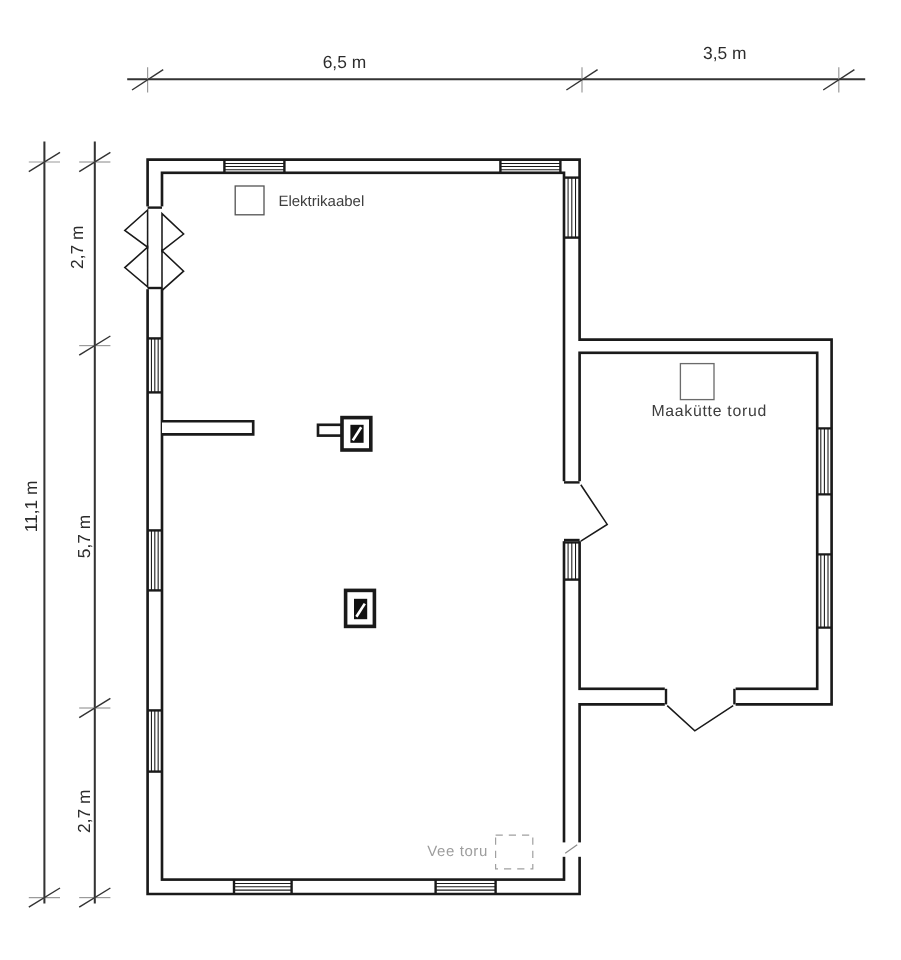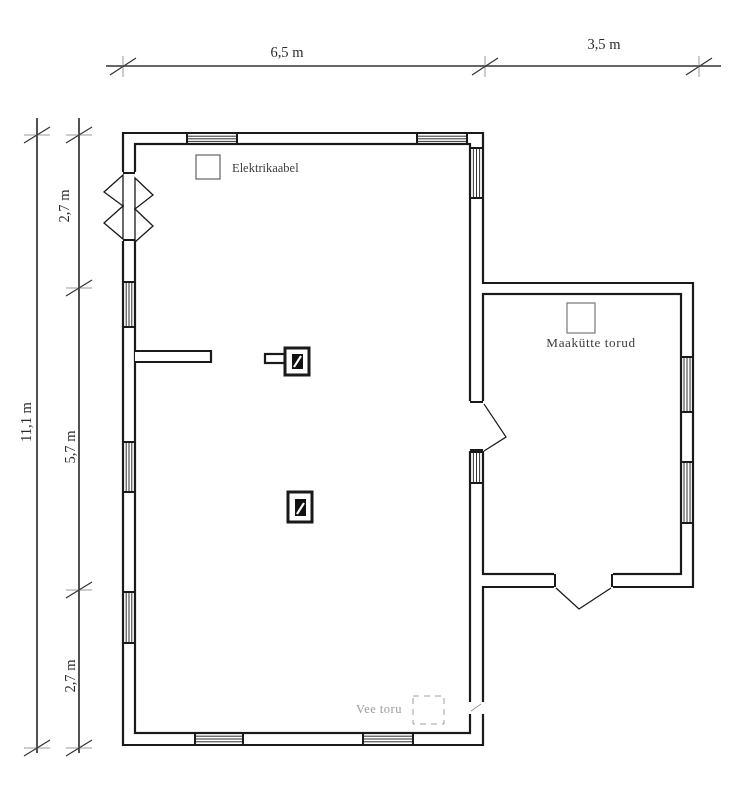--- a/index.html
+++ b/index.html
@@ -1,17 +1,17 @@
 <!DOCTYPE html>
 <html style="--wall: #1a1a1a; --dim-line: #333333; --tick-bar: #9a9a9a; --annotation-text: #3d3d3d; --faded-text: #8c8c8c;"><head>
 <meta charset="utf-8">
 <style>
   html,body{margin:0;padding:0;background:#ffffff;}
   .stage{position:relative;width:751px;height:800px;background:#ffffff;overflow:hidden;
-         font-family:Liberation Serif, serif;}
+         font-family:Liberation Sans, sans-serif;}
   svg{display:block;}
   .wall{fill:#ffffff;stroke:var(--wall,#1a1a1a);stroke-width:2.2;}
   .wall-open{fill:#ffffff;stroke:var(--wall,#1a1a1a);stroke-width:2.2;}
   .erase{fill:#ffffff;stroke:none;}
   .cap{stroke:var(--wall,#1a1a1a);stroke-width:2;}
   .glaze{stroke:var(--wall,#1a1a1a);stroke-width:0.9;}
   .doorline{fill:none;stroke:var(--wall,#1a1a1a);stroke-width:1.3;stroke-linejoin:miter;}
   .chim-outer{fill:#ffffff;stroke:var(--wall,#1a1a1a);stroke-width:3;}
   .chim-inner{fill:#111111;stroke:none;}
   .chim-slash{stroke:#ffffff;stroke-width:2.2;}

